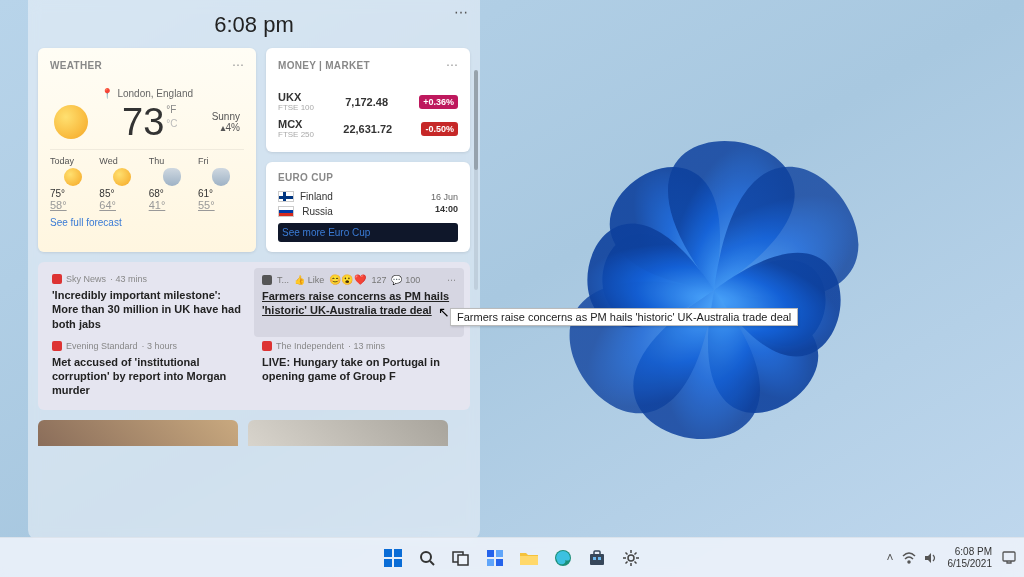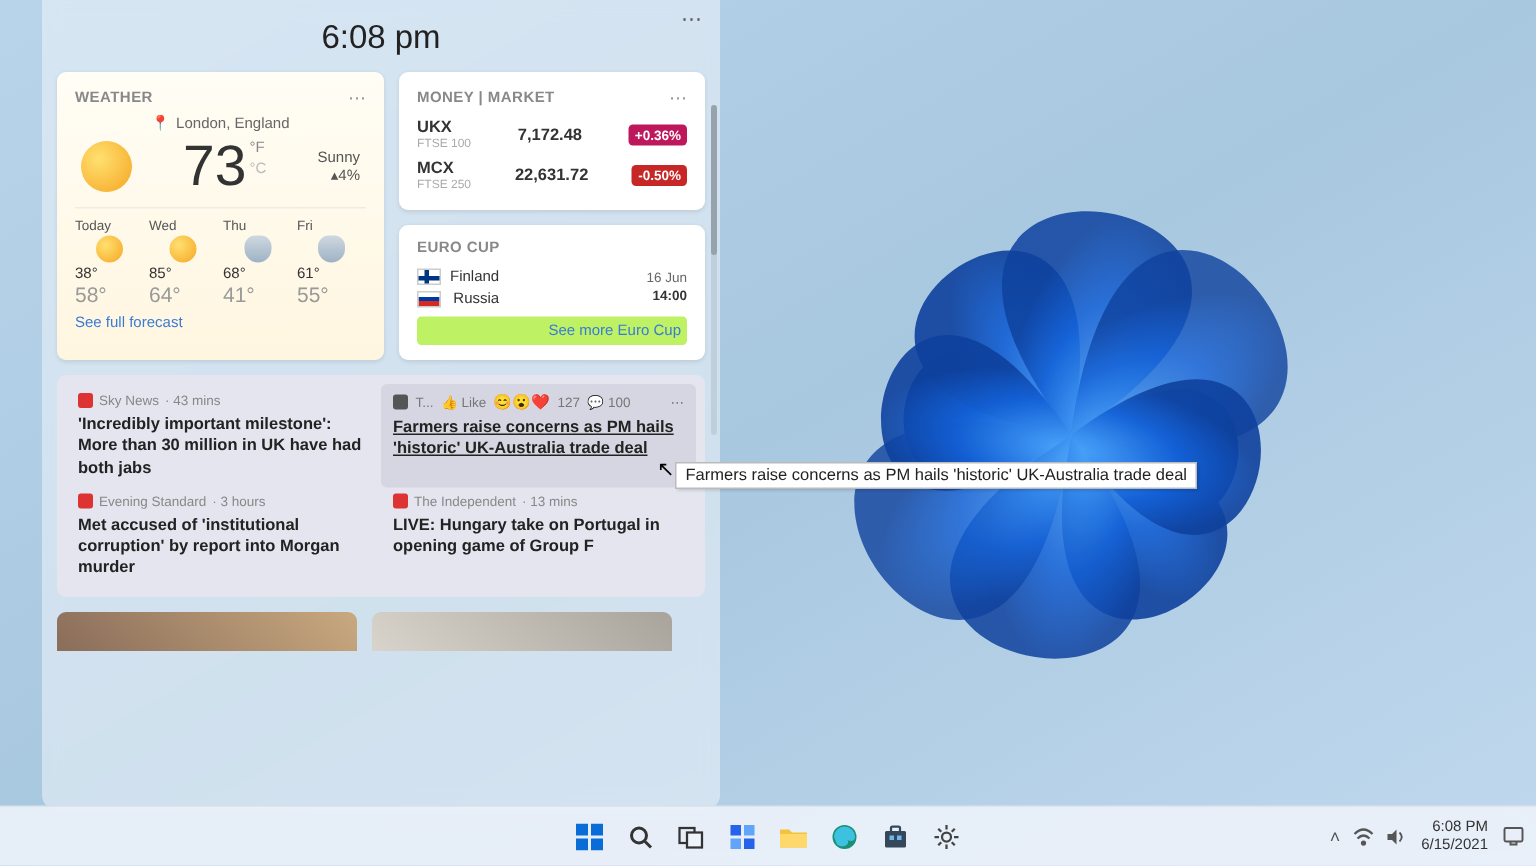--- a/index.html
+++ b/index.html
@@ -21,55 +21,55 @@
     overflow:hidden;
   }
   .panel-more { position:absolute; right:12px; top:4px; font-size:14px; color:#555; cursor:pointer;}
   .panel-time { text-align:center; font-size:22px; font-weight:400; color:#222; padding:4px 0 10px;}
   .widgets-grid { display:flex; gap:10px; }
   .card {
     background:#fff; border-radius:6px; box-shadow:0 1px 3px rgba(0,0,0,0.1);
     padding:10px 12px; font-size:11px; color:#555;
   }
   .weather-card { width:218px; background:linear-gradient(to bottom,#fffdf5,#fff6e0);}
-  .card-header { display:flex; justify-content:space-between; align-items:center; margin-bottom:4px;}
+  .card-header { display:flex; justify-content:space-between; align-items:center; margin-bottom:16px;}
   .card-title { font-size:10px; font-weight:600; color:#888; letter-spacing:0.3px;}
   .card-more { font-size:12px; color:#999; cursor:pointer;}
   .loc-row { display:flex; align-items:center; justify-content:center; gap:4px; font-size:10px; color:#666;}
   .weather-main { display:flex; align-items:center; justify-content:space-between; padding:4px 4px 8px;}
   .sun-icon { width:34px; height:34px; border-radius:50%;
     background: radial-gradient(circle at 35% 35%, #ffe070, #f5a623);}
   .temp-block { display:flex; align-items:flex-start; }
   .temp-num { font-size:38px; font-weight:300; color:#333; line-height:1;}
   .temp-units { font-size:10px; color:#888; margin-left:2px; line-height:1.4;}
   .cond-block { text-align:right; font-size:10px; color:#555;}
   .forecast-row { display:flex; justify-content:space-between; border-top:1px solid rgba(0,0,0,0.06); padding-top:6px;}
   .fday { text-align:left; font-size:9px; color:#555; width:46px;}
   .fday .ficon { width:18px; height:18px; margin:2px auto; border-radius:50%;
     background: radial-gradient(circle at 35% 35%, #ffe070, #f5a623);}
   .fday.rain .ficon { background: linear-gradient(#cfd8e0,#9eb2c5); border-radius:40% 40% 50% 50%;}
   .fhi { font-size:10px; color:#333;}
-  .flo { font-size:14px; color:#999;}
+  .flo { font-size:11px; color:#999;text-decoration:underline;}
   .see-forecast { text-align:left; font-size:10px; color:#3a7bd5; padding:6px 0 0; cursor:pointer;}
   .right-col { display:flex; flex-direction:column; gap:10px; width:204px;}
   .market-row { display:flex; align-items:center; justify-content:space-between; padding:3px 0;}
   .mkt-name { font-size:11px; font-weight:600; color:#333;}
   .mkt-sub { font-size:8px; color:#aaa;}
   .mkt-val { font-size:11px; font-weight:600; color:#333;}
   .mkt-change { font-size:9px; font-weight:600; padding:2px 4px; border-radius:3px; color:#fff;}
   .up { background:#be185d;}
   .down { background:#c62828;}
   .euro-row { display:flex; align-items:center; justify-content:space-between; padding:2px 0;}
   .flag { width:16px; height:11px; display:inline-block; vertical-align:middle; margin-right:6px; border:1px solid #ccc;}
   .flag-fi { background: linear-gradient(#fff,#fff); position:relative;}
   .flag-fi::before{content:"";position:absolute;left:4px;top:0;width:3px;height:100%;background:#003580;}
   .flag-fi::after{content:"";position:absolute;left:0;top:4px;width:100%;height:3px;background:#003580;}
   .flag-ru { background: linear-gradient(#fff 33%, #0039a6 33% 66%, #d52b1e 66%);}
   .euro-time { font-size:9px; color:#666; text-align:right; line-height:1.3;}
-  .see-more-euro { text-align:right; font-size:10px; color:#3a7bd5; background:#bef264; padding:4px; border-radius:3px; margin-top:4px; cursor:pointer;}
+  .see-more-euro { text-align:left; font-size:10px; color:#3a7bd5; background:#0f172a; padding:4px; border-radius:3px; margin-top:4px; cursor:pointer;}
   
   .stories-card { margin-top:10px; background:#e5e5f0; border-radius:6px; padding:12px 14px;}
   .stories-title { font-size:11px; font-weight:600; color:#444; letter-spacing:0.5px; margin-bottom:10px;}
   .stories-grid { display:grid; grid-template-columns:1fr 1fr; gap:10px 16px;}
   .story { font-size:11px; color:#222;}
   .story-meta { display:flex; align-items:center; gap:4px; font-size:9px; color:#888; margin-bottom:4px;}
   .src-dot { width:10px; height:10px; border-radius:2px; background:#d33;}
   .story-title { font-weight:600; line-height:1.3;}
   .story.highlight { background:#d6d6e2; border-radius:4px; padding:6px 8px; margin:-6px -8px;}
   .story.highlight .story-title { text-decoration:underline;}
@@ -152,21 +152,21 @@
         </div>
         <div class="cond-block">
           <div>Sunny</div>
           <div>▴4%</div>
         </div>
       </div>
       <div class="forecast-row" id="forecast-row">
           <div class="fday">
             <div>Today</div>
             <div class="ficon"></div>
-            <div class="fhi">38°</div>
+            <div class="fhi">75°</div>
             <div class="flo">58°</div>
           </div>
           <div class="fday">
             <div>Wed</div>
             <div class="ficon"></div>
             <div class="fhi">85°</div>
             <div class="flo">64°</div>
           </div>
           <div class="fday rain">
             <div>Thu</div>

